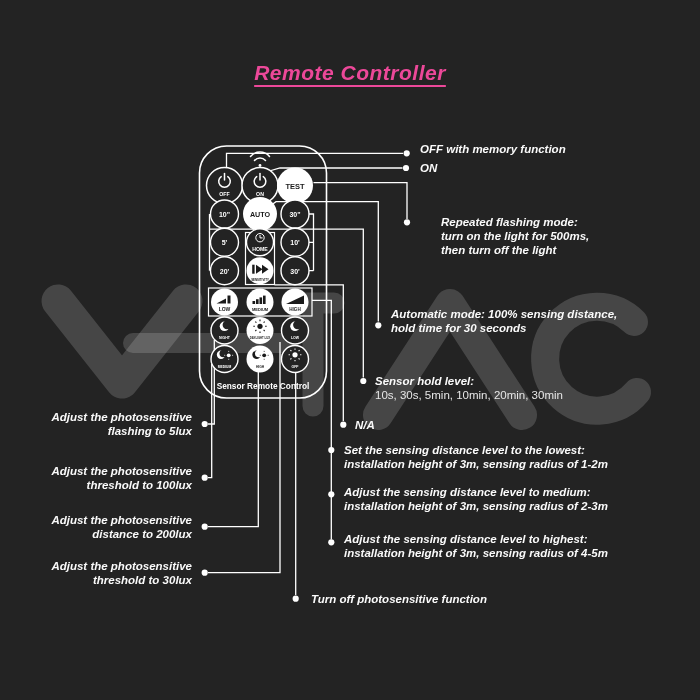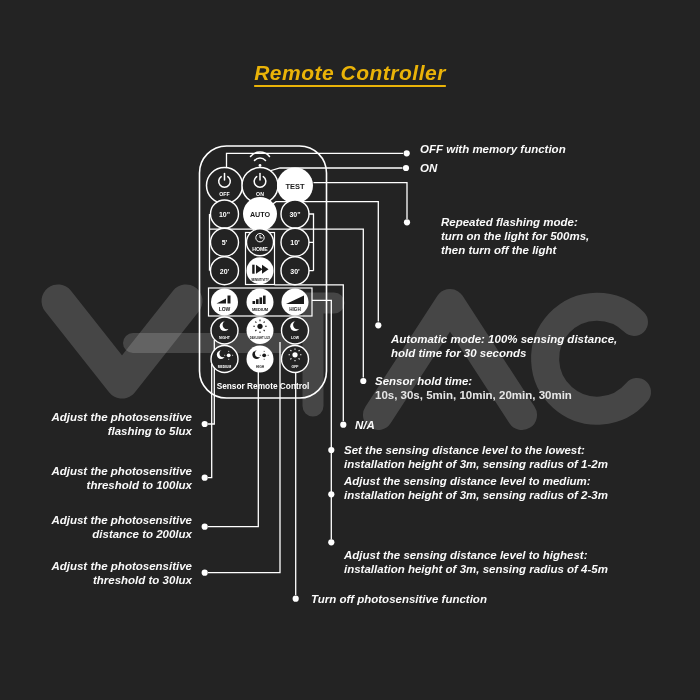--- a/index.html
+++ b/index.html
@@ -1,25 +1,25 @@
 <!DOCTYPE html>
 <html><head>
 <meta charset="utf-8">
 <style>
   html,body{margin:0;padding:0;background:#111;}
   .canvas{position:relative;width:700px;height:700px;background:#232323;overflow:hidden;
           font-family:"Liberation Sans",sans-serif;}
   .title{position:absolute;top:61px;left:50%;transform:translateX(-50%);
-         color:#eab308;font-size:21px;font-weight:bold;font-style:italic;letter-spacing:.5px;
+         color:#ec4899;font-size:21px;font-weight:bold;font-style:italic;letter-spacing:.5px;
          text-decoration:underline;text-underline-offset:5px;text-decoration-thickness:1.5px;
          white-space:nowrap;}
   svg.layer{position:absolute;top:0;left:0;z-index:1;}
   .co{position:absolute;z-index:2;color:#fafafa;font-size:11.5px;line-height:14px;
       font-weight:bold;font-style:italic;white-space:nowrap;}
-  .co .regular{font-weight:bold;font-style:normal;color:#e6e6e6;}
+  .co .regular{font-weight:normal;font-style:normal;color:#e6e6e6;}
   .co.left{text-align:right;width:154px;left:38px;}
 </style>
 </head>
 <body>
 
 <div class="canvas">
 
   <div class="title">Remote Controller</div>
 
   <svg class="layer" width="700" height="700" viewBox="0 0 700 700">
@@ -233,40 +233,40 @@
     <div>OFF with memory function</div>
   </div>
   <div class="co" style="left:420px;top:161px">
     <div>ON</div>
   </div>
   <div class="co" style="left:441px;top:215.3px">
     <div>Repeated flashing mode:</div>
     <div>turn on the light for 500ms,</div>
     <div>then turn off the light</div>
   </div>
-  <div class="co" style="left:391px;top:332px">
+  <div class="co" style="left:391px;top:307px">
     <div>Automatic mode: 100% sensing distance,</div>
     <div>hold time for 30 seconds</div>
   </div>
   <div class="co" style="left:375px;top:374px">
-    <div>Sensor hold time:</div>
+    <div>Sensor hold level:</div>
     <div class="regular">10s, 30s, 5min, 10min, 20min, 30min</div>
   </div>
   <div class="co" style="left:355px;top:417.7px">
     <div>N/A</div>
   </div>
   <div class="co" style="left:344px;top:443.3px">
     <div>Set the sensing distance level to the lowest:</div>
     <div>installation height of 3m, sensing radius of 1-2m</div>
   </div>
-  <div class="co" style="left:344px;top:474px">
+  <div class="co" style="left:344px;top:485px">
     <div>Adjust the sensing distance level to medium:</div>
     <div>installation height of 3m, sensing radius of 2-3m</div>
   </div>
-  <div class="co" style="left:344px;top:548px">
+  <div class="co" style="left:344px;top:532px">
     <div>Adjust the sensing distance level to highest:</div>
     <div>installation height of 3m, sensing radius of 4-5m</div>
   </div>
   <div class="co" style="left:311px;top:591.7px">
     <div>Turn off photosensitive function</div>
   </div>
 
   <div class="co left" style="top:410px">
     <div>Adjust the photosensitive</div>
     <div>flashing to 5lux</div>

